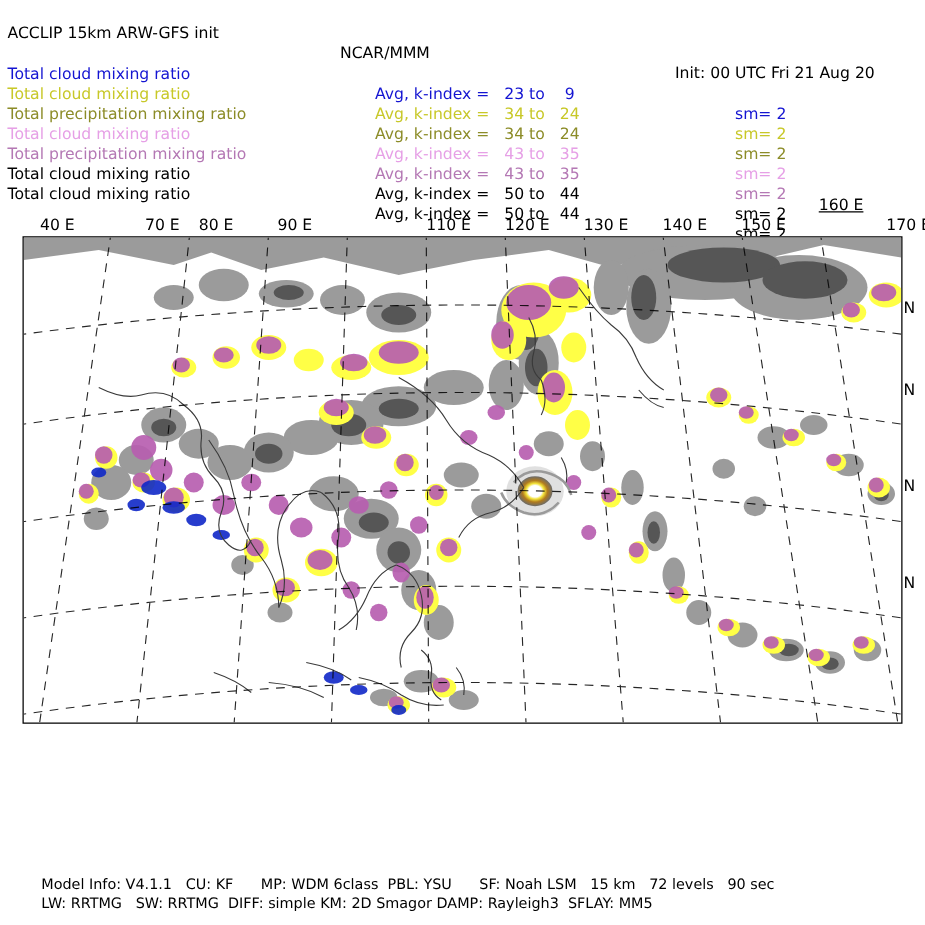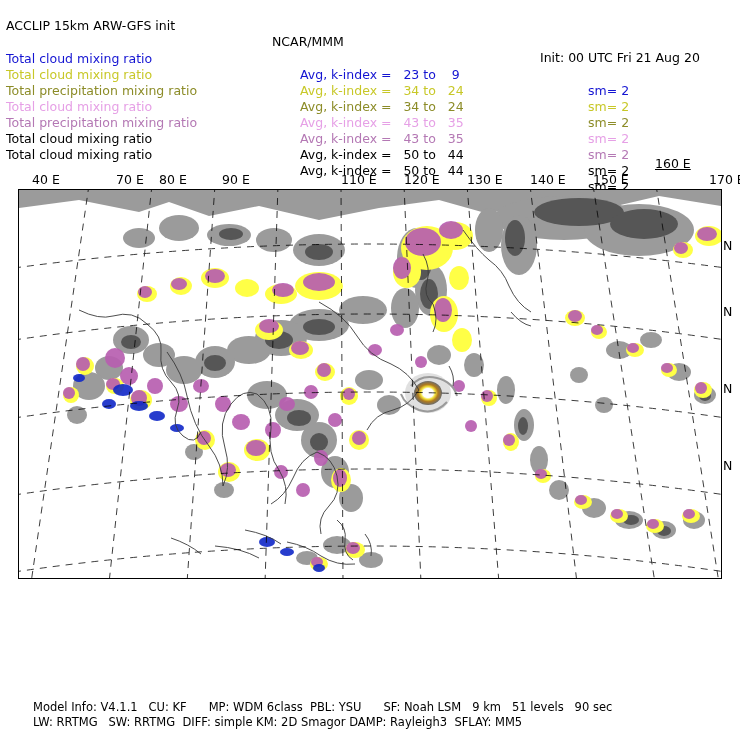--- a/index.html
+++ b/index.html
@@ -429,17 +429,17 @@
             <path d="M 511 -5 L 558 393"></path>
             <path d="M 574 -5 L 636 393"></path>
             <path d="M 637 -5 L 700 393"></path>
           </g>
         </g>
       </svg>
     </div>
   </div>
 
   <div class="footer">
-    <div class="f1">Model Info: V4.1.1   CU: KF      MP: WDM 6class  PBL: YSU      SF: Noah LSM   9 km   51 levels   90 sec</div>
+    <div class="f1">Model Info: V4.1.1   CU: KF      MP: WDM 6class  PBL: YSU      SF: Noah LSM   15 km   72 levels   90 sec</div>
     <div class="f2">LW: RRTMG   SW: RRTMG  DIFF: simple KM: 2D Smagor DAMP: Rayleigh3  SFLAY: MM5</div>
   </div>
 
 </div>
 
 </body></html>

